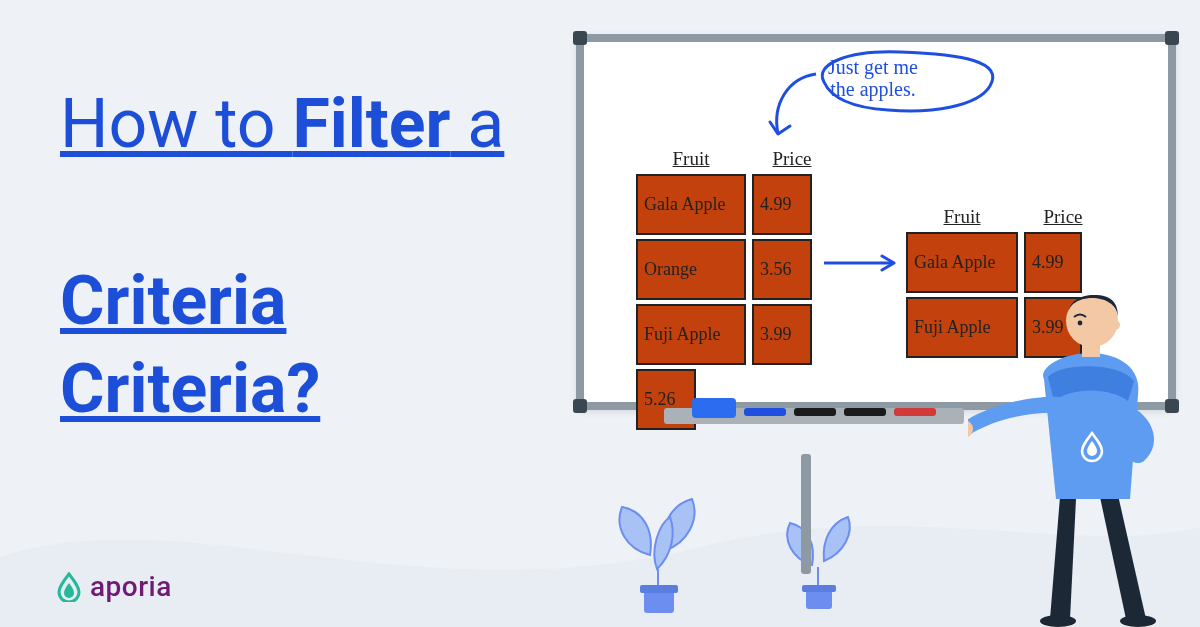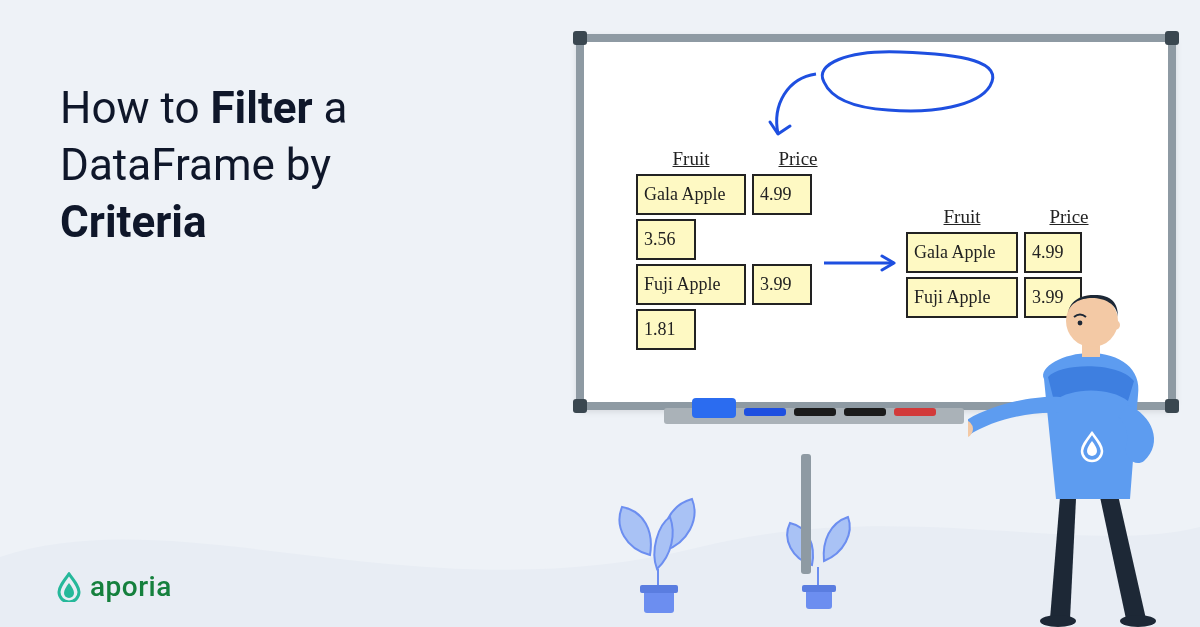--- a/index.html
+++ b/index.html
@@ -18,36 +18,37 @@
     width: 1200px;
     height: 140px;
   }
 
   
   .headline {
     position: absolute;
     top: 80px;
     left: 60px;
     width: 480px;
-    font-size: 44px;
+    font-size: 68px;
     line-height: 1.3;
-    color: #0f172a;
+    color: #1d4ed8;
     font-weight: 400;
+    text-decoration: underline;
   }
   .headline .b { font-weight: 700; }
 
   
   .logo {
     position: absolute;
     bottom: 24px;
     left: 56px;
     display: flex;
     align-items: center;
     gap: 8px;
-    color: #15803d;
+    color: #701a75;
     font-size: 28px;
     font-weight: 500;
     letter-spacing: 0.5px;
   }
   .logo-mark {
     width: 26px;
     height: 30px;
     position: relative;
   }
 
@@ -148,36 +149,36 @@
   }
 
   
   .tbl {
     position: absolute;
     font-family: "Comic Sans MS", "Bradley Hand", cursive;
     color: #222;
   }
   .tbl .hdr {
     display: flex;
-    gap: 22px;
+    gap: 16px;
     font-size: 19px;
     margin-bottom: 4px;
   }
   .tbl .hdr .col1 { width: 110px; text-align: center; text-decoration: underline; }
   .tbl .hdr .col2 { width: 60px;  text-align: center; text-decoration: underline; }
   .tbl .row {
     display: flex;
     gap: 6px;
     margin-bottom: 4px;
   }
   .tbl .cell {
     border: 2px solid #222;
-    padding: 8px 6px;
+    padding: 18px 6px;
     font-size: 18px;
-    background: #fef9c3;
+    background: #c2410c;
     white-space: nowrap;
   }
   .tbl .cell.c1 { width: 110px; }
   .tbl .cell.c2 { width: 60px; }
 
   .tbl.left { top: 106px; left: 52px; }
   .tbl.right{ top: 164px; left: 322px; }
   .tbl.right .hdr .col1 { width: 112px; }
   .tbl.right .hdr .col2 { width: 58px; }
   .tbl.right .cell.c1 { width: 112px; }
@@ -203,22 +204,23 @@
 </style>
 </head>
 <body>
 
 <svg class="wave" viewBox="0 0 1200 140" preserveAspectRatio="none">
   <path d="M0,70 C180,10 420,130 700,60 C900,10 1080,70 1200,40 L1200,140 L0,140 Z" fill="#e8edf4"></path>
 </svg>
 
 <h1 class="headline">
   <span>How to </span><span class="b">Filter</span><span> a</span><br>
-  <span>DataFrame by</span><br>
+  <br>
   <span class="b">Criteria</span><br>
+  <span class="b">Criteria?</span>
 </h1>
 
 <div class="logo">
   <svg class="logo-mark" viewBox="0 0 26 30">
     <path d="M13 2 C7 10 3 15 3 20 a10 10 0 0 0 20 0 C23 15 19 10 13 2 Z" fill="none" stroke="#25b89a" stroke-width="3"></path>
     <path d="M13 11 C10 15 8 18 8 21 a5 5 0 0 0 10 0 C18 18 16 15 13 11 Z" fill="#25b89a"></path>
   </svg>
   <span>aporia</span>
 </div>
 
@@ -245,20 +247,24 @@
 <div class="board-wrap">
   <div class="board">
     <div class="board-corner tl"></div>
     <div class="board-corner tr"></div>
     <div class="board-corner bl"></div>
     <div class="board-corner br"></div>
 
     <svg class="bubble-svg" width="200" height="78">
       <path d="M16 34 C6 16 40 2 92 4 C156 6 196 14 182 38 C170 58 124 66 80 62 C48 60 24 52 16 34 Z" fill="none" stroke="#1e4fe0" stroke-width="3"></path>
     </svg>
+    <div class="bubble">
+      <span>Just get me</span><br>
+      <span>the apples.</span>
+    </div>
 
     <svg class="arrow-down" width="70" height="86">
       <path d="M58 6 C30 10 14 36 20 66" fill="none" stroke="#1e4fe0" stroke-width="3"></path>
       <path d="M20 66 L12 54 M20 66 L32 58" fill="none" stroke="#1e4fe0" stroke-width="3" stroke-linecap="round"></path>
     </svg>
 
     <svg class="arrow-right" width="82" height="18">
       <line x1="2" y1="9" x2="72" y2="9" stroke="#1e4fe0" stroke-width="3"></line>
       <path d="M72 9 L60 2 M72 9 L60 16" stroke="#1e4fe0" stroke-width="3" fill="none" stroke-linecap="round"></path>
     </svg>
@@ -266,28 +272,29 @@
     <div class="tbl left">
       <div class="hdr">
         <div class="col1">Fruit</div>
         <div class="col2">Price</div>
       </div>
       <div class="row">
           <div class="cell c1">Gala Apple</div>
           <div class="cell c2">4.99</div>
         </div>
       <div class="row">
+          <div class="cell c1">Orange</div>
           <div class="cell c2">3.56</div>
         </div>
       <div class="row">
           <div class="cell c1">Fuji Apple</div>
           <div class="cell c2">3.99</div>
         </div>
       <div class="row">
-          <div class="cell c2">1.81</div>
+          <div class="cell c2">5.26</div>
         </div>
     </div>
 
     <div class="tbl right">
       <div class="hdr">
         <div class="col1">Fruit</div>
         <div class="col2">Price</div>
       </div>
       <div class="row">
           <div class="cell c1">Gala Apple</div>

